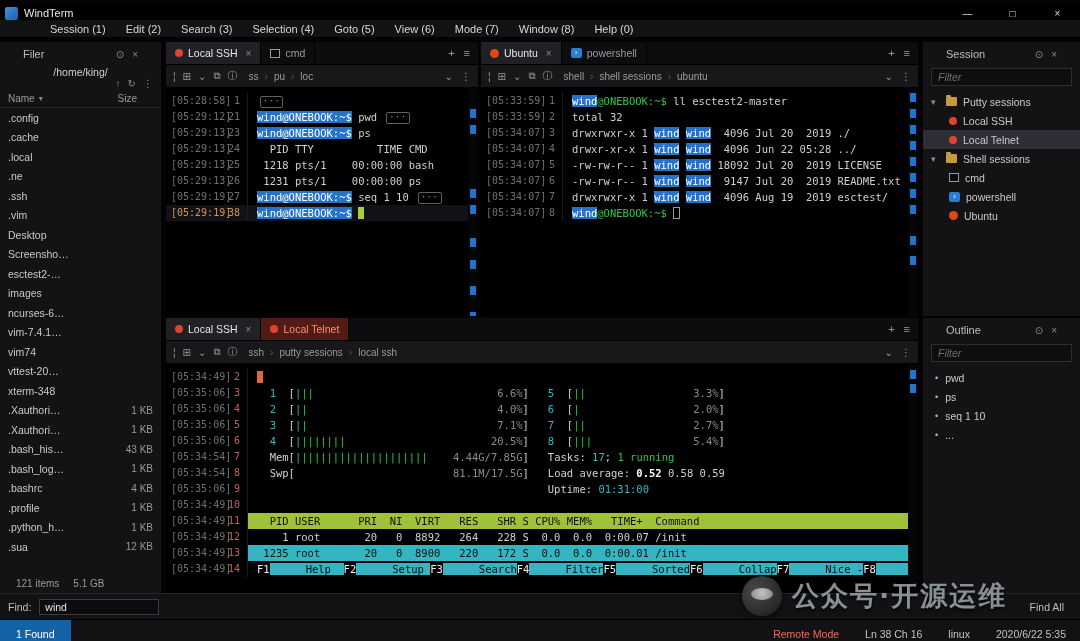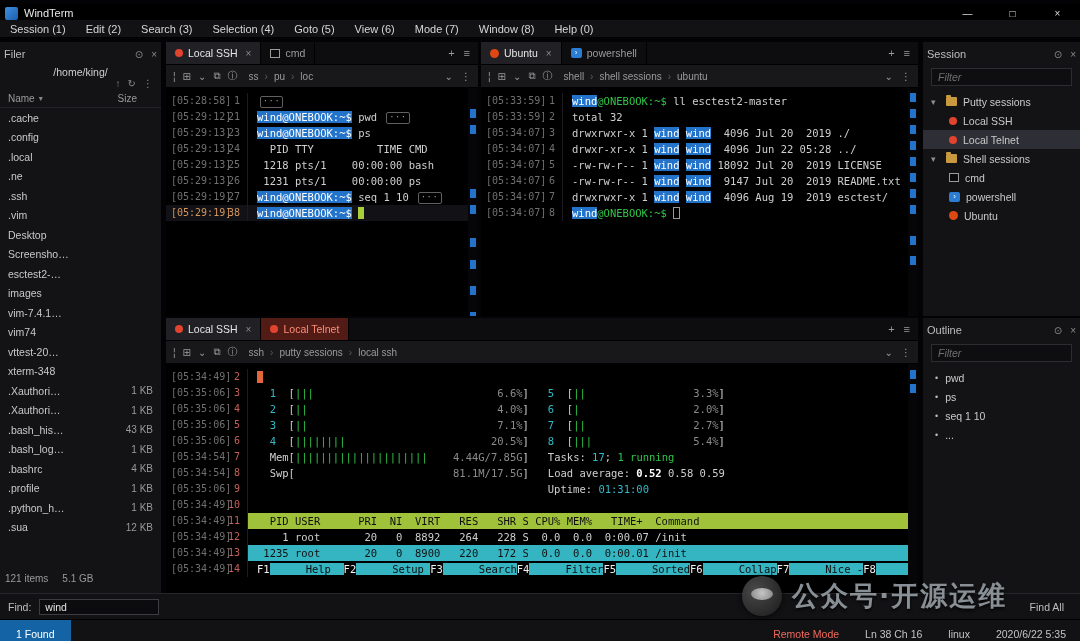--- a/index.html
+++ b/index.html
@@ -8,37 +8,37 @@
   .app { position:relative; width:1080px; height:641px; background:#030305; overflow:hidden; }
 
   
   .titlebar { position:absolute; top:4px; left:0; right:0; height:18px; background:#000; display:flex; align-items:center; }
   .applogo { width:13px; height:13px; margin:0 6px 0 5px; border-radius:2px; background:linear-gradient(135deg,#3f8fe0,#1b5fae); }
   .title-text { font-size:11px; color:#e8e8e8; }
   .win-controls { margin-left:auto; display:flex; height:100%; }
   .wbtn { width:45px; display:flex; align-items:center; justify-content:center; color:#dcdcdc; font-size:10px; }
 
   
-  .menubar { position:absolute; top:20px; left:0; right:0; height:18px; background:#121215; display:flex; align-items:center; border-bottom:1px solid #000; }
+  .menubar { position:absolute; top:20px; left:0; right:0; height:18px; background:#121215; display:flex; align-items:center; border-bottom:1px solid #000;padding-left:40px; }
   .menu-item { padding:0 10px; font-size:11px; color:#d6d6d6; line-height:22px; }
 
   
   .filer { position:absolute; left:0; top:42px; width:161px; height:551px; background:#131316; }
-  .phead { height:24px; display:flex; align-items:center; padding:0 4px; color:#bdbdbd; font-size:11px; }
+  .phead { height:24px; display:flex; align-items:center; padding:0 23px; color:#bdbdbd; font-size:11px; }
   .phead-icons { margin-left:auto; display:flex; gap:8px; color:#8a8a8a; font-size:10px; }
   .pathrow { height:24px; display:flex; align-items:center; padding:0 8px; color:#cfcfcf; font-size:10.5px;flex-direction:column; }
   .path-icons { margin-left:auto; display:flex; gap:7px; color:#8a8a8a; font-size:10px; }
   .colrow { height:18px; display:flex; align-items:center; padding:0 8px; color:#9a9a9a; font-size:10px; border-bottom:1px solid #232328; }
   .sorticon { font-size:8px; color:#8a8a8a; margin-left:4px; }
   .col-size { margin-left:auto; padding-right:16px; }
   .frows { position:absolute; top:66px; left:0; right:0; bottom:20px; overflow:hidden; }
   .frow { height:19.5px; display:flex; align-items:center; padding:0 8px; font-size:10.5px; color:#c9c9c9; }
   .fname { white-space:nowrap; overflow:hidden; }
   .fsize { margin-left:auto; color:#9a9a9a; font-size:10px; white-space:nowrap; }
-  .ffoot { position:absolute; bottom:0; left:0; right:0; height:20px; display:flex; gap:14px; padding:0 5px; color:#9a9a9a; font-size:10px; background:#131316; }
+  .ffoot { position:absolute; bottom:0; left:0; right:0; height:20px; display:flex; align-items:center; gap:14px; padding:0 16px; color:#9a9a9a; font-size:10px; background:#131316; }
 
   
   .pane { position:absolute; background:#000; display:flex; flex-direction:column; }
   .tabstrip { height:22px; background:#0d0d10; display:flex; align-items:stretch; flex:none; }
   .tab { display:flex; align-items:center; gap:5px; padding:0 9px; font-size:10.5px; color:#9c9c9c; border-right:1px solid #000; }
   .tab.active { background:#202025; color:#e6e6e6; }
   .tab.telnet { background:#521b16; color:#ff8d76; }
   .tab-close { color:#8a8a8a; font-size:10px; margin-left:3px; }
   .dot { width:8px; height:8px; border-radius:50%; flex:none; }
   .dot.red { background:#e0432e; }
@@ -159,30 +159,30 @@
       </span>
     </div>
     <div class="colrow">
       <span>Name</span>
       <span class="sorticon">▾</span>
       <span class="col-size">Size</span>
     </div>
     <div class="frows">
 
         <div class="frow">
+          <span class="fname">.config</span>
+          <span class="fsize"></span>
+        </div>
+
+        <div class="frow">
           <span class="fname">.cache</span>
           <span class="fsize"></span>
         </div>
 
         <div class="frow">
-          <span class="fname">.config</span>
-          <span class="fsize"></span>
-        </div>
-
-        <div class="frow">
           <span class="fname">.local</span>
           <span class="fsize"></span>
         </div>
 
         <div class="frow">
           <span class="fname">.ne</span>
           <span class="fsize"></span>
         </div>
 
         <div class="frow">
@@ -208,20 +208,24 @@
         <div class="frow">
           <span class="fname">esctest2-…</span>
           <span class="fsize"></span>
         </div>
 
         <div class="frow">
           <span class="fname">images</span>
           <span class="fsize"></span>
         </div>
 
+        <div class="frow">
+          <span class="fname">ncurses-6…</span>
+          <span class="fsize"></span>
+        </div>
 
         <div class="frow">
           <span class="fname">vim-7.4.1…</span>
           <span class="fsize"></span>
         </div>
 
         <div class="frow">
           <span class="fname">vim74</span>
           <span class="fsize"></span>
         </div>

